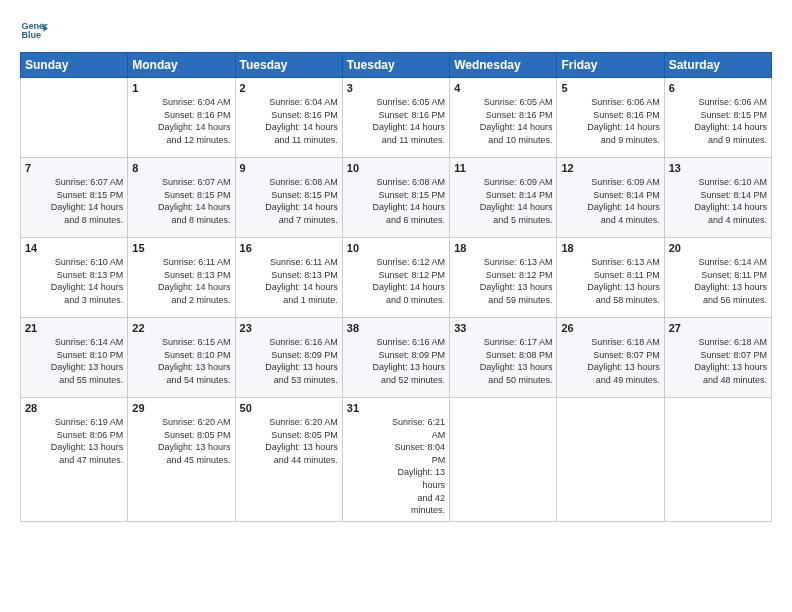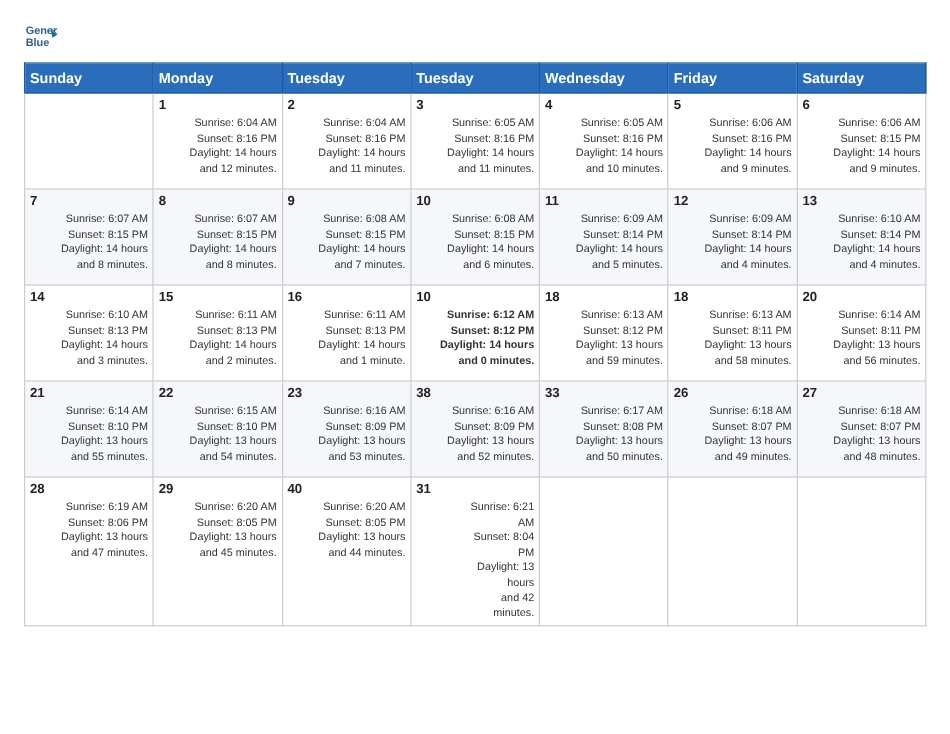--- a/index.html
+++ b/index.html
@@ -229,21 +229,21 @@
           </td>
           <td>
             <span class="day-num">16</span>
             <div class="cell-info" style="white-space: pre-line;">Sunrise: 6:11 AM
 Sunset: 8:13 PM
 Daylight: 14 hours
 and 1 minute.</div>
           </td>
           <td>
             <span class="day-num">10</span>
-            <div class="cell-info" style="white-space: pre-line; font-weight: bold;">Sunrise: 6:12 AM
+            <div class="cell-info" style="white-space: pre-line;">Sunrise: 6:12 AM
 Sunset: 8:12 PM
 Daylight: 14 hours
 and 0 minutes.</div>
           </td>
           <td>
             <span class="day-num">18</span>
             <div class="cell-info" style="white-space: pre-line;">Sunrise: 6:13 AM
 Sunset: 8:12 PM
 Daylight: 13 hours
 and 59 minutes.</div>
@@ -323,21 +323,21 @@
 and 47 minutes.</div>
           </td>
           <td>
             <span class="day-num">29</span>
             <div class="cell-info" style="white-space: pre-line;">Sunrise: 6:20 AM
 Sunset: 8:05 PM
 Daylight: 13 hours
 and 45 minutes.</div>
           </td>
           <td>
-            <span class="day-num">40</span>
+            <span class="day-num">50</span>
             <div class="cell-info" style="white-space: pre-line;">Sunrise: 6:20 AM
 Sunset: 8:05 PM
 Daylight: 13 hours
 and 44 minutes.</div>
           </td>
           <td>
             <span class="day-num">31</span>
             <div class="cell-info" style="white-space: pre-line; margin-left: 40px;">Sunrise: 6:21 AM
 Sunset: 8:04 PM
 Daylight: 13 hours

